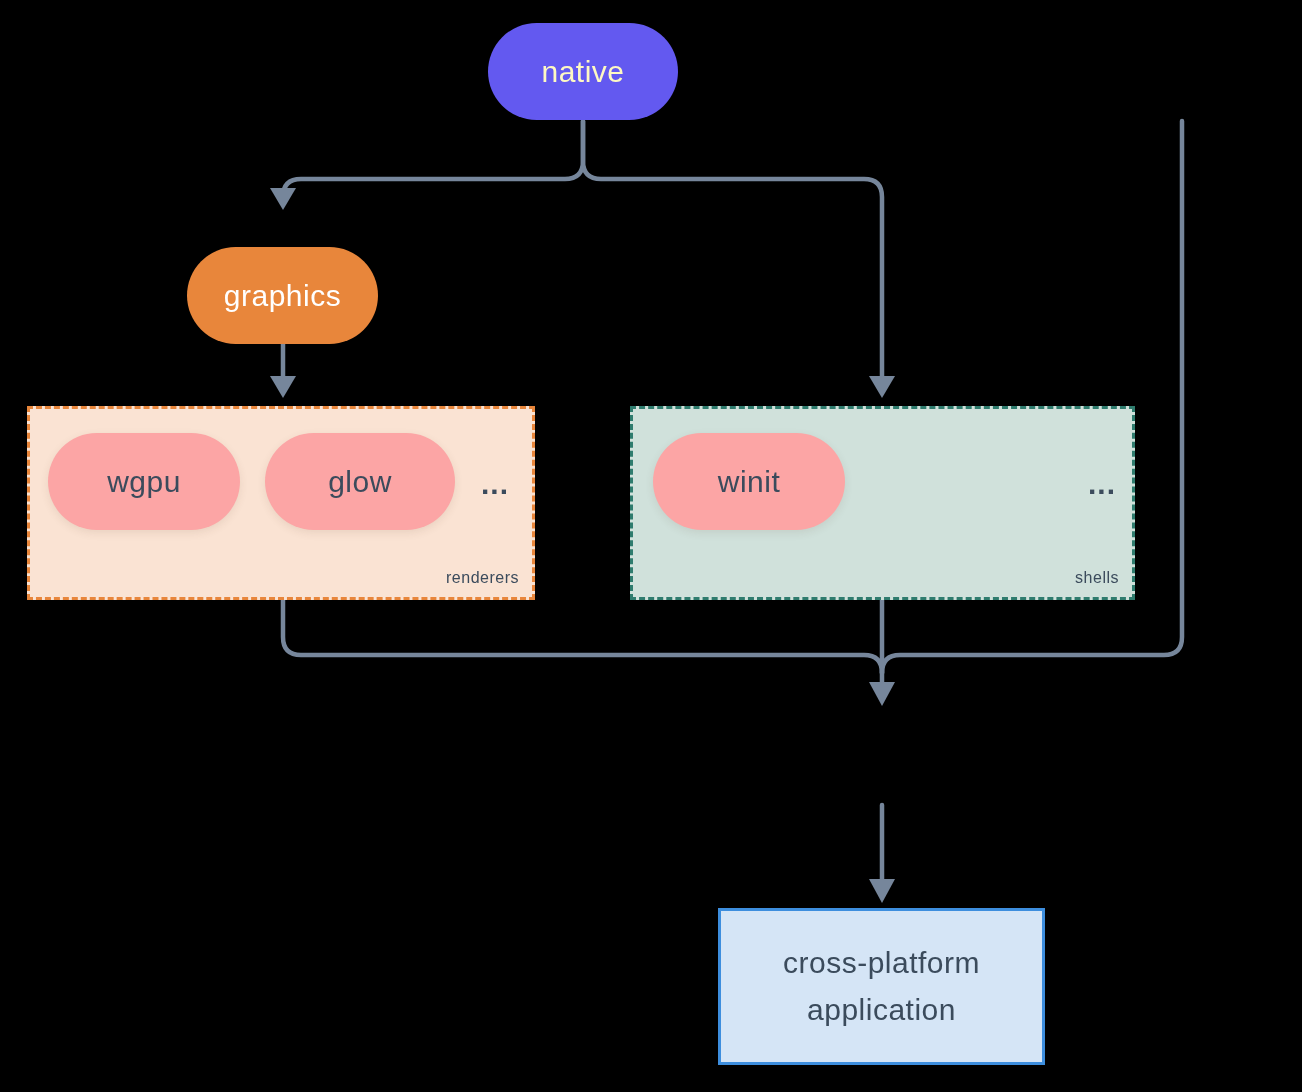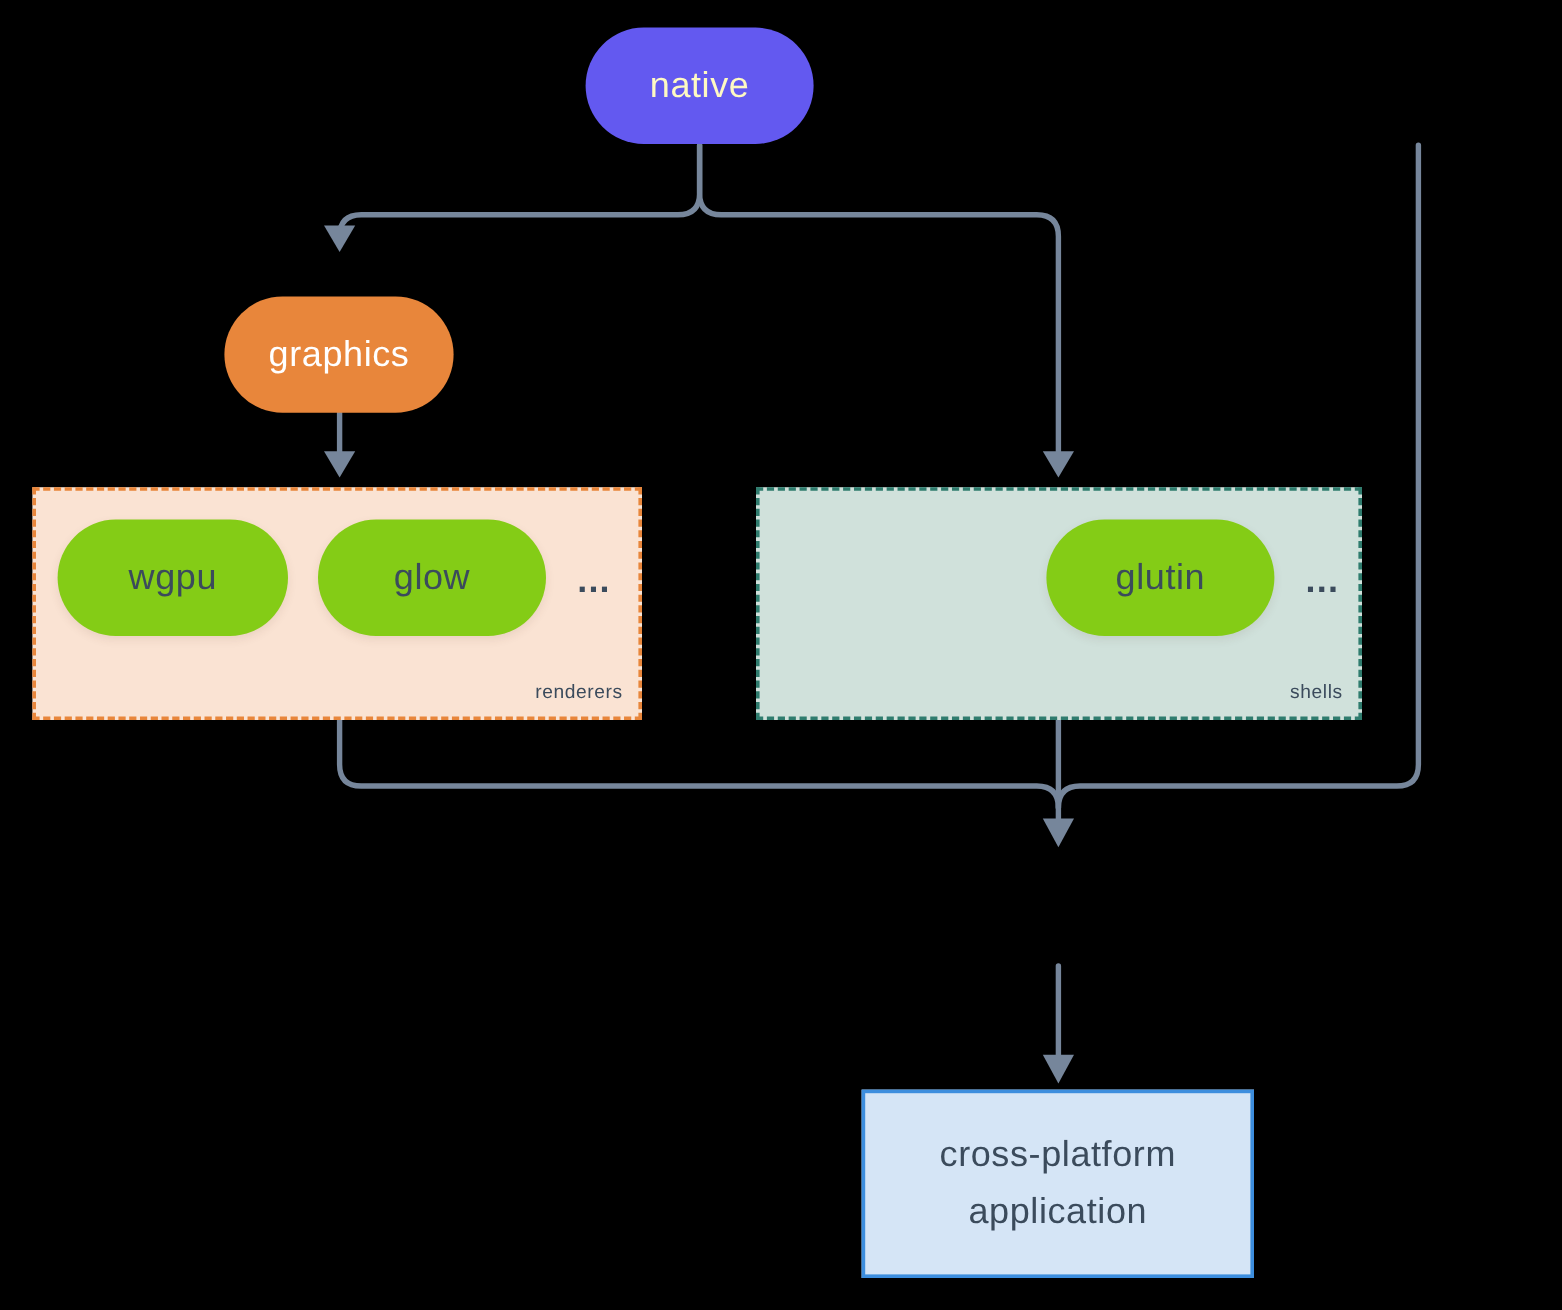--- a/index.html
+++ b/index.html
@@ -27,21 +27,21 @@
     display: flex;
     align-items: center;
     justify-content: center;
     font-size: 30px;
     letter-spacing: 0.5px;
   }
   .pill-purple { background: #6359F0; color: #fef9c3; }
   .pill-orange { background: #E8863B; color: #ffffff; }
   .pill-blue   { background: #2E8FDB; color: #ffffff; }
   .pill-white  {
-    background: #84cc16;
+    background: #fca5a5;
     color: #3B4B5C;
     box-shadow: 0 3px 8px rgba(90,60,40,0.10);
   }
   .group-box {
     position: absolute;
     box-sizing: border-box;
   }
   .group-renderers {
     left: 27px; top: 406px; width: 508px; height: 194px;
     background: #FAE3D3;
@@ -127,21 +127,21 @@
   <div class="pill pill-orange node-graphics">graphics</div>
 
   <div class="group-box group-renderers">
     <div class="pill pill-white inner-pill" style="left:18px;">wgpu</div>
     <div class="pill pill-white inner-pill" style="left:235px; width:190px;">glow</div>
     <div class="ellipsis" style="left:451px;">...</div>
     <div class="group-label">renderers</div>
   </div>
 
   <div class="group-box group-shells">
-    <div class="pill pill-white inner-pill" style="left:239px; width:190px;">glutin</div>
+    <div class="pill pill-white inner-pill" style="left:20px;">winit</div>
     <div class="ellipsis" style="left:455px;">...</div>
     <div class="group-label">shells</div>
   </div>
 
 
   <div class="app-box">
     <span>cross-platform application</span>
   </div>
 
 </div>

